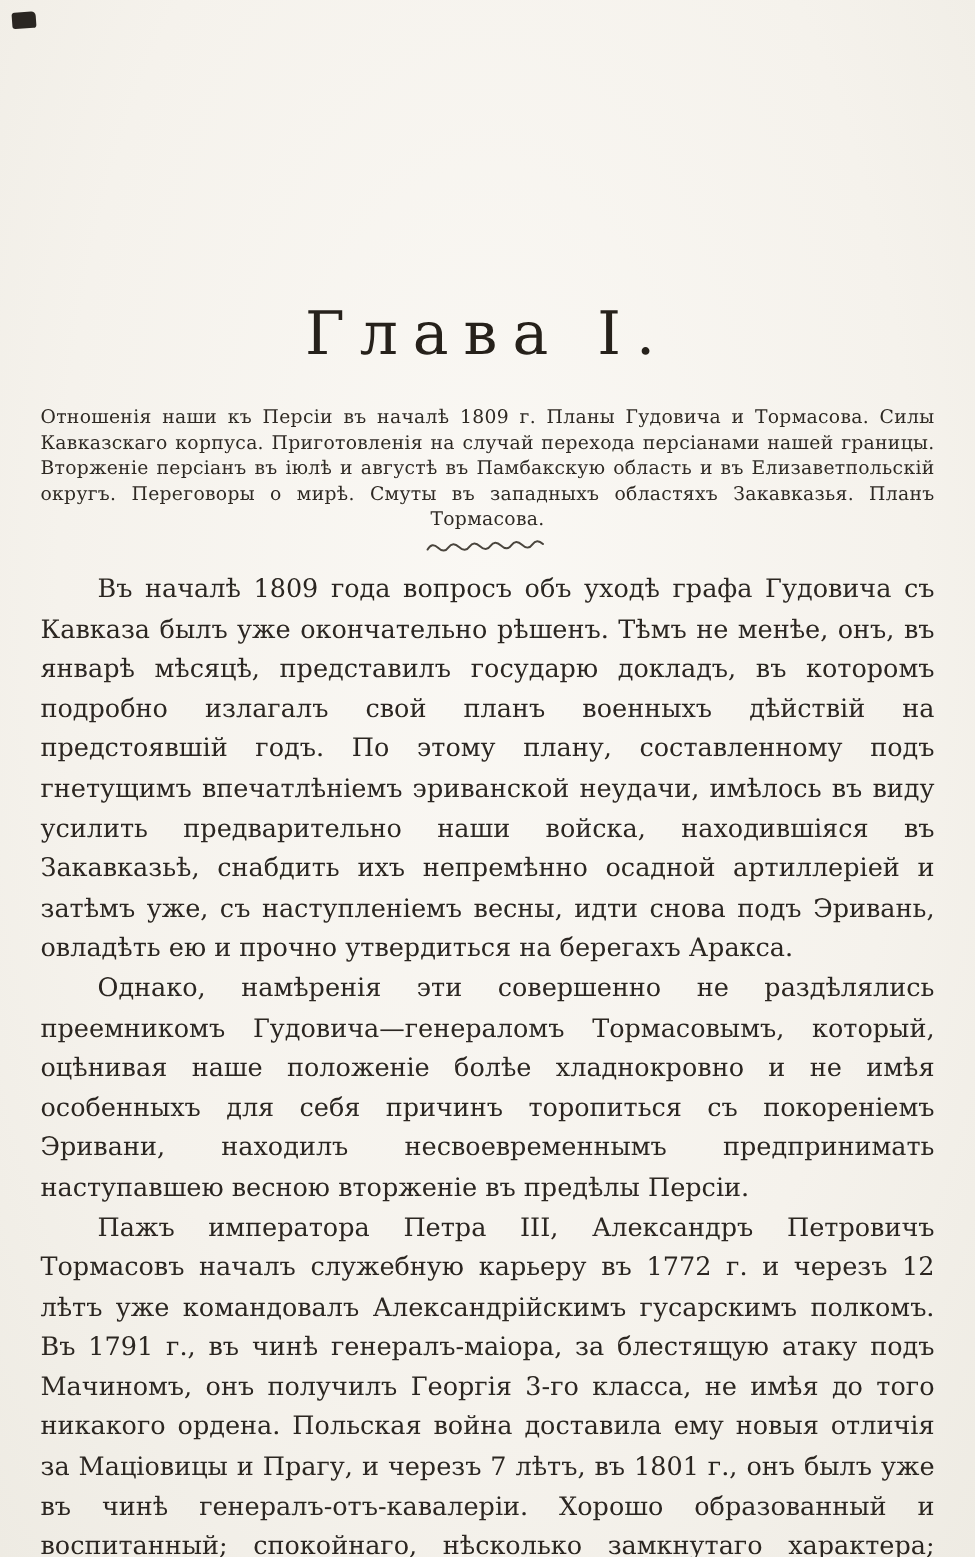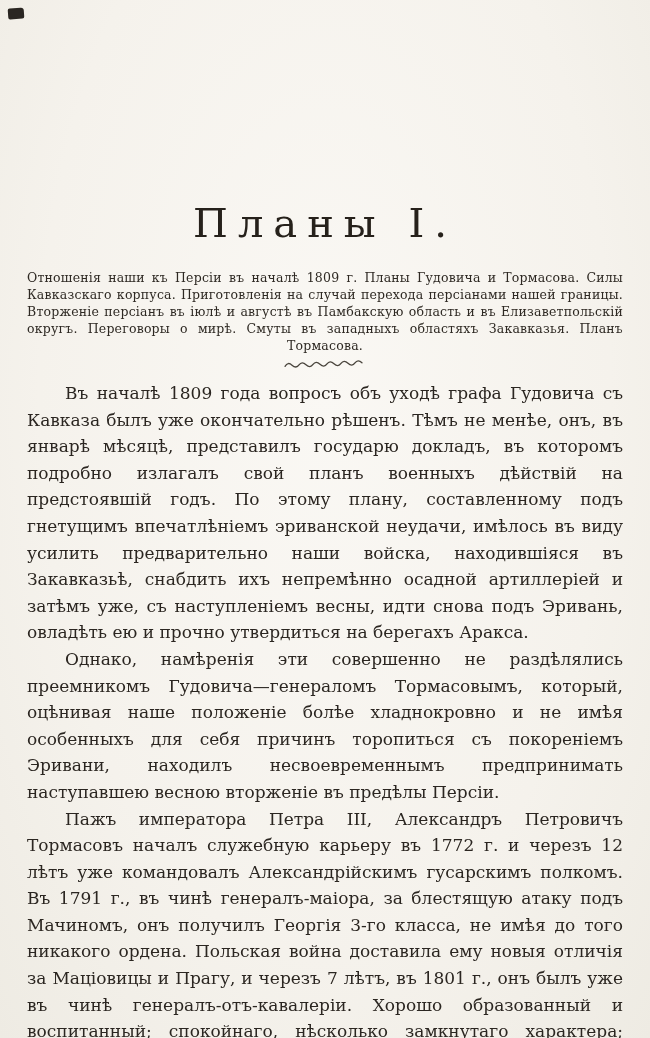--- a/index.html
+++ b/index.html
@@ -80,21 +80,21 @@
     text-indent: 38px;
   }
 </style>
 </head>
 <body>
 
 <div class="page">
 
   <div class="corner-mark"></div>
 
-  <h1 class="chapter-title">Планы I.</h1>
+  <h1 class="chapter-title">Глава I.</h1>
 
   <p class="summary">Отношенія наши къ Персіи въ началѣ 1809 г. Планы Гудовича и Тормасова. Силы Кавказскаго корпуса. Приготовленія на случай перехода персіанами нашей границы. Вторженіе персіанъ въ іюлѣ и августѣ въ Памбакскую область и въ Елизаветпольскій округъ. Переговоры о мирѣ. Смуты въ западныхъ областяхъ Закавказья. Планъ Тормасова.</p>
 
   <div class="divider">
     <svg width="84" height="10" viewBox="0 0 84 10" aria-hidden="true">
       <path d="M2,6 q3,-5 7,-1 t7,0 t7,0 t7,0 t7,0 t7,0 t7,0 t7,0 t7,0 t7,0 t7,0" fill="none" stroke="#4a453d" stroke-width="1.3" stroke-linecap="round"></path>
     </svg>
   </div>
 
   <div class="body-text">

